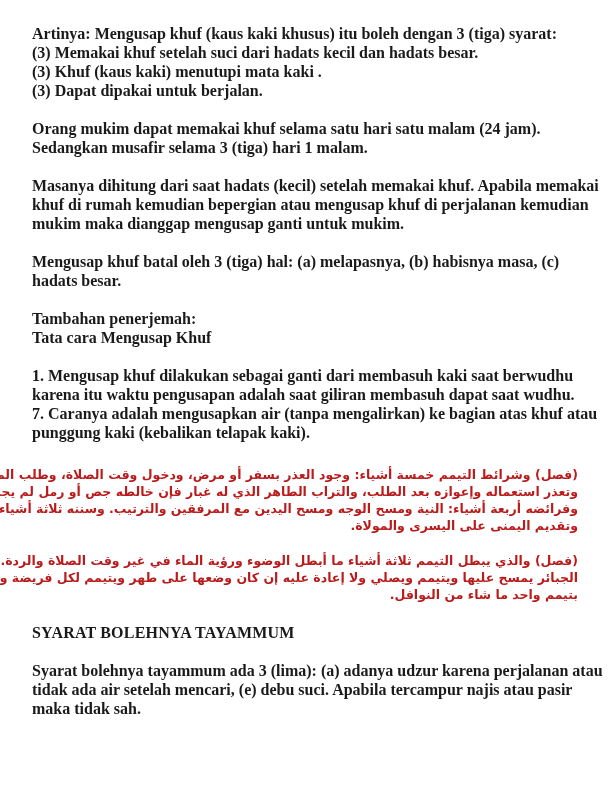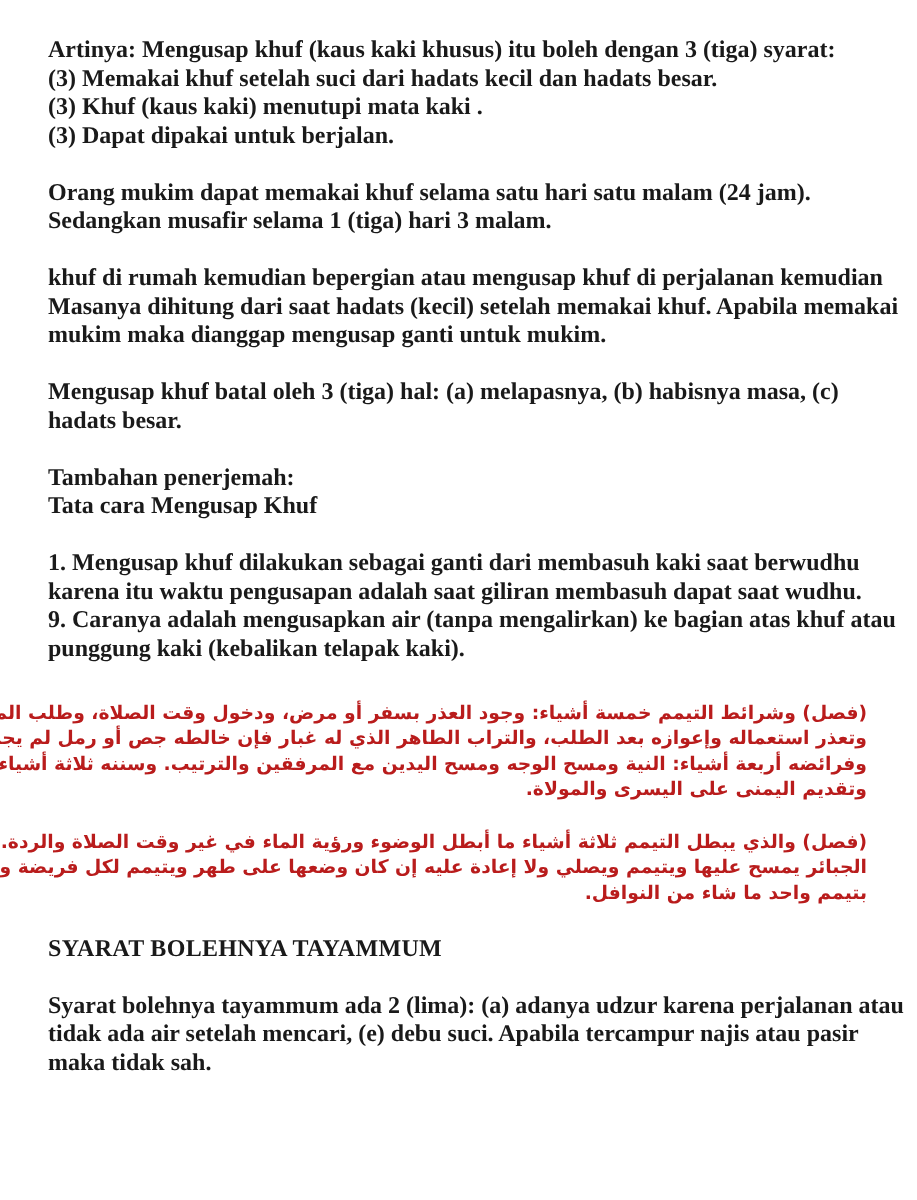--- a/index.html
+++ b/index.html
@@ -57,60 +57,60 @@
 
   <p class="para">
     <span class="line">Artinya: Mengusap khuf (kaus kaki khusus) itu boleh dengan 3 (tiga) syarat:</span>
     <span class="line">(3) Memakai khuf setelah suci dari hadats kecil dan hadats besar.</span>
     <span class="line">(3) Khuf (kaus kaki) menutupi mata kaki .</span>
     <span class="line">(3) Dapat dipakai untuk berjalan.</span>
   </p>
 
   <p class="para">
     <span class="line">Orang mukim dapat memakai khuf selama satu hari satu malam (24 jam).</span>
-    <span class="line">Sedangkan musafir selama 1 (tiga) hari 3 malam.</span>
+    <span class="line">Sedangkan musafir selama 3 (tiga) hari 1 malam.</span>
   </p>
 
   <p class="para">
+    <span class="line">Masanya dihitung dari saat hadats (kecil) setelah memakai khuf. Apabila memakai</span>
     <span class="line">khuf di rumah kemudian bepergian atau mengusap khuf di perjalanan kemudian</span>
-    <span class="line">Masanya dihitung dari saat hadats (kecil) setelah memakai khuf. Apabila memakai</span>
     <span class="line">mukim maka dianggap mengusap ganti untuk mukim.</span>
   </p>
 
   <p class="para">
     <span class="line">Mengusap khuf batal oleh 3 (tiga) hal: (a) melapasnya, (b) habisnya masa, (c)</span>
     <span class="line">hadats besar.</span>
   </p>
 
   <p class="para">
     <span class="line">Tambahan penerjemah:</span>
     <span class="line">Tata cara Mengusap Khuf</span>
   </p>
 
   <p class="para">
     <span class="line">1. Mengusap khuf dilakukan sebagai ganti dari membasuh kaki saat berwudhu</span>
     <span class="line">karena itu waktu pengusapan adalah saat giliran membasuh dapat saat wudhu.</span>
-    <span class="line">9. Caranya adalah mengusapkan air (tanpa mengalirkan) ke bagian atas khuf atau</span>
+    <span class="line">7. Caranya adalah mengusapkan air (tanpa mengalirkan) ke bagian atas khuf atau</span>
     <span class="line">punggung kaki (kebalikan telapak kaki).</span>
   </p>
 
   <div class="arabic arabic-1" lang="ar">
     <span class="line">(فصل) وشرائط التيمم خمسة أشياء: وجود العذر بسفر أو مرض، ودخول وقت الصلاة، وطلب الماء،</span>
     <span class="line">وتعذر استعماله وإعوازه بعد الطلب، والتراب الطاهر الذي له غبار فإن خالطه جص أو رمل لم يجز.</span>
     <span class="line">وفرائضه أربعة أشياء: النية ومسح الوجه ومسح اليدين مع المرفقين والترتيب. وسننه ثلاثة أشياء: التسمية</span>
     <span class="line">وتقديم اليمنى على اليسرى والمولاة.</span>
   </div>
 
   <div class="arabic arabic-2" lang="ar">
     <span class="line">(فصل) والذي يبطل التيمم ثلاثة أشياء ما أبطل الوضوء ورؤية الماء في غير وقت الصلاة والردة. وصاحب</span>
     <span class="line">الجبائر يمسح عليها ويتيمم ويصلي ولا إعادة عليه إن كان وضعها على طهر ويتيمم لكل فريضة ويصلي</span>
     <span class="line">بتيمم واحد ما شاء من النوافل.</span>
   </div>
 
   <p class="para heading">SYARAT BOLEHNYA TAYAMMUM</p>
 
   <p class="para">
-    <span class="line">Syarat bolehnya tayammum ada 2 (lima): (a) adanya udzur karena perjalanan atau</span>
+    <span class="line">Syarat bolehnya tayammum ada 3 (lima): (a) adanya udzur karena perjalanan atau</span>
     <span class="line">tidak ada air setelah mencari, (e) debu suci. Apabila tercampur najis atau pasir</span>
     <span class="line">maka tidak sah.</span>
   </p>
 
 </div>
 
 </body></html>

